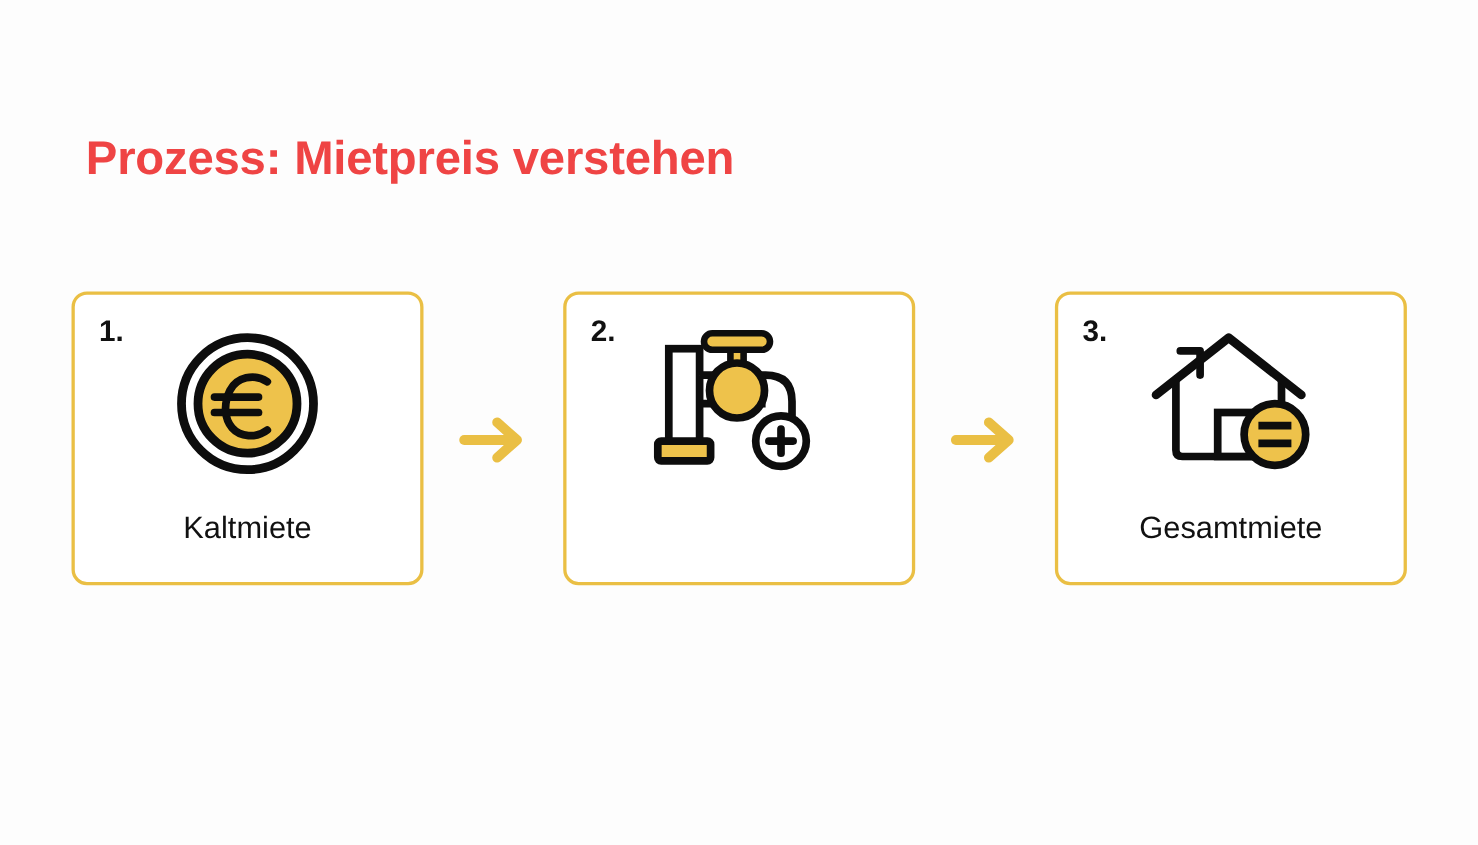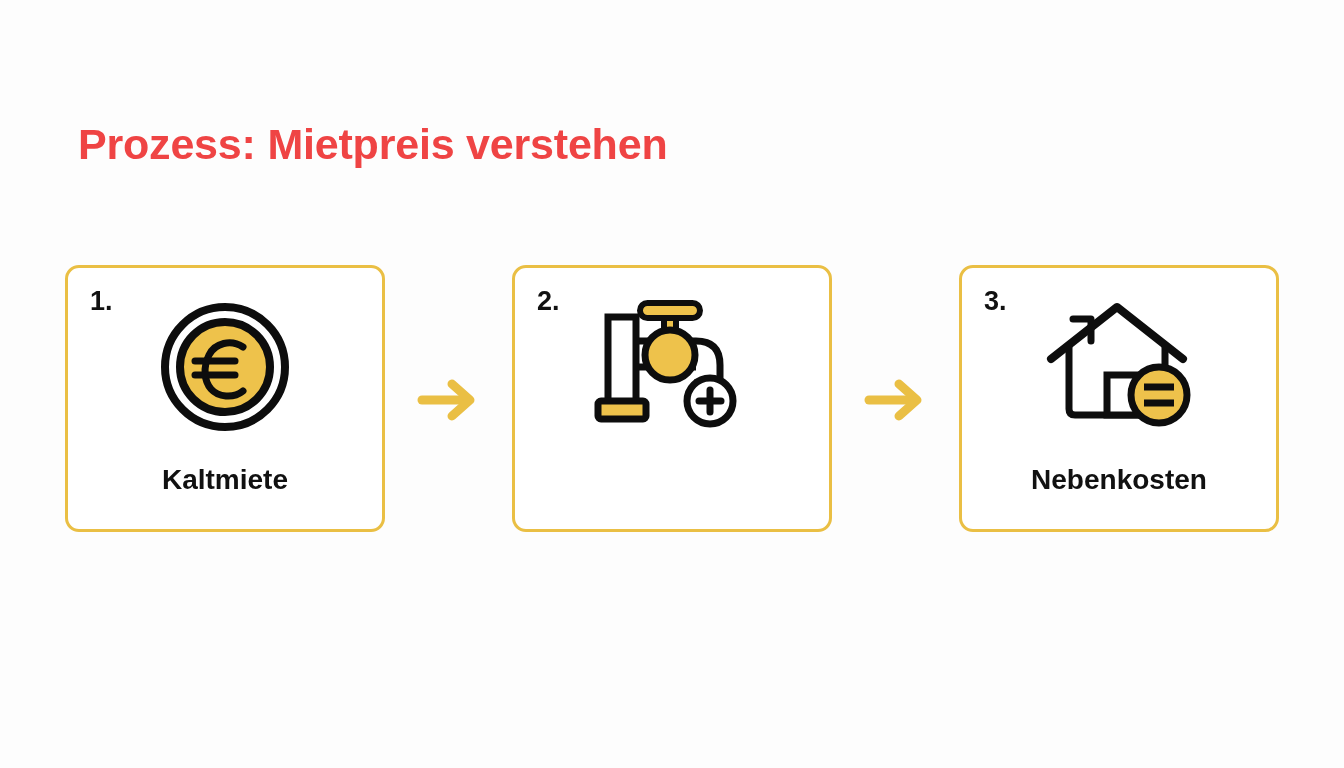--- a/index.html
+++ b/index.html
@@ -79,21 +79,21 @@
     justify-content: center;
   }
 
   .step-label {
     position: absolute;
     left: 0;
     right: 0;
     top: 196px;
     text-align: center;
     font-size: 28px;
-    font-weight: bold;
+    font-weight: normal;
     color: #111111;
   }
 
   .flow-arrow {
     position: absolute;
     top: 112px;
     width: 70px;
     height: 46px;
   }
   .flow-arrow.a1 { left: 414px; }
@@ -188,17 +188,17 @@
           <rect x="68" y="78" width="30" height="40" fill="#ffffff" stroke="#0d0d0d" stroke-width="7"></rect>
 
           <circle cx="120" cy="98" r="28" fill="#eec24b" stroke="#0d0d0d" stroke-width="7"></circle>
           <g stroke="#0d0d0d" stroke-width="7" stroke-linecap="butt">
             <line x1="105" y1="90" x2="135" y2="90"></line>
             <line x1="105" y1="106" x2="135" y2="106"></line>
           </g>
         </svg>
       </div>
 
-      <div class="step-label">Nebenkosten</div>
+      <div class="step-label">Gesamtmiete</div>
     </div>
 
   </div>
 </div>
 
 </body></html>

